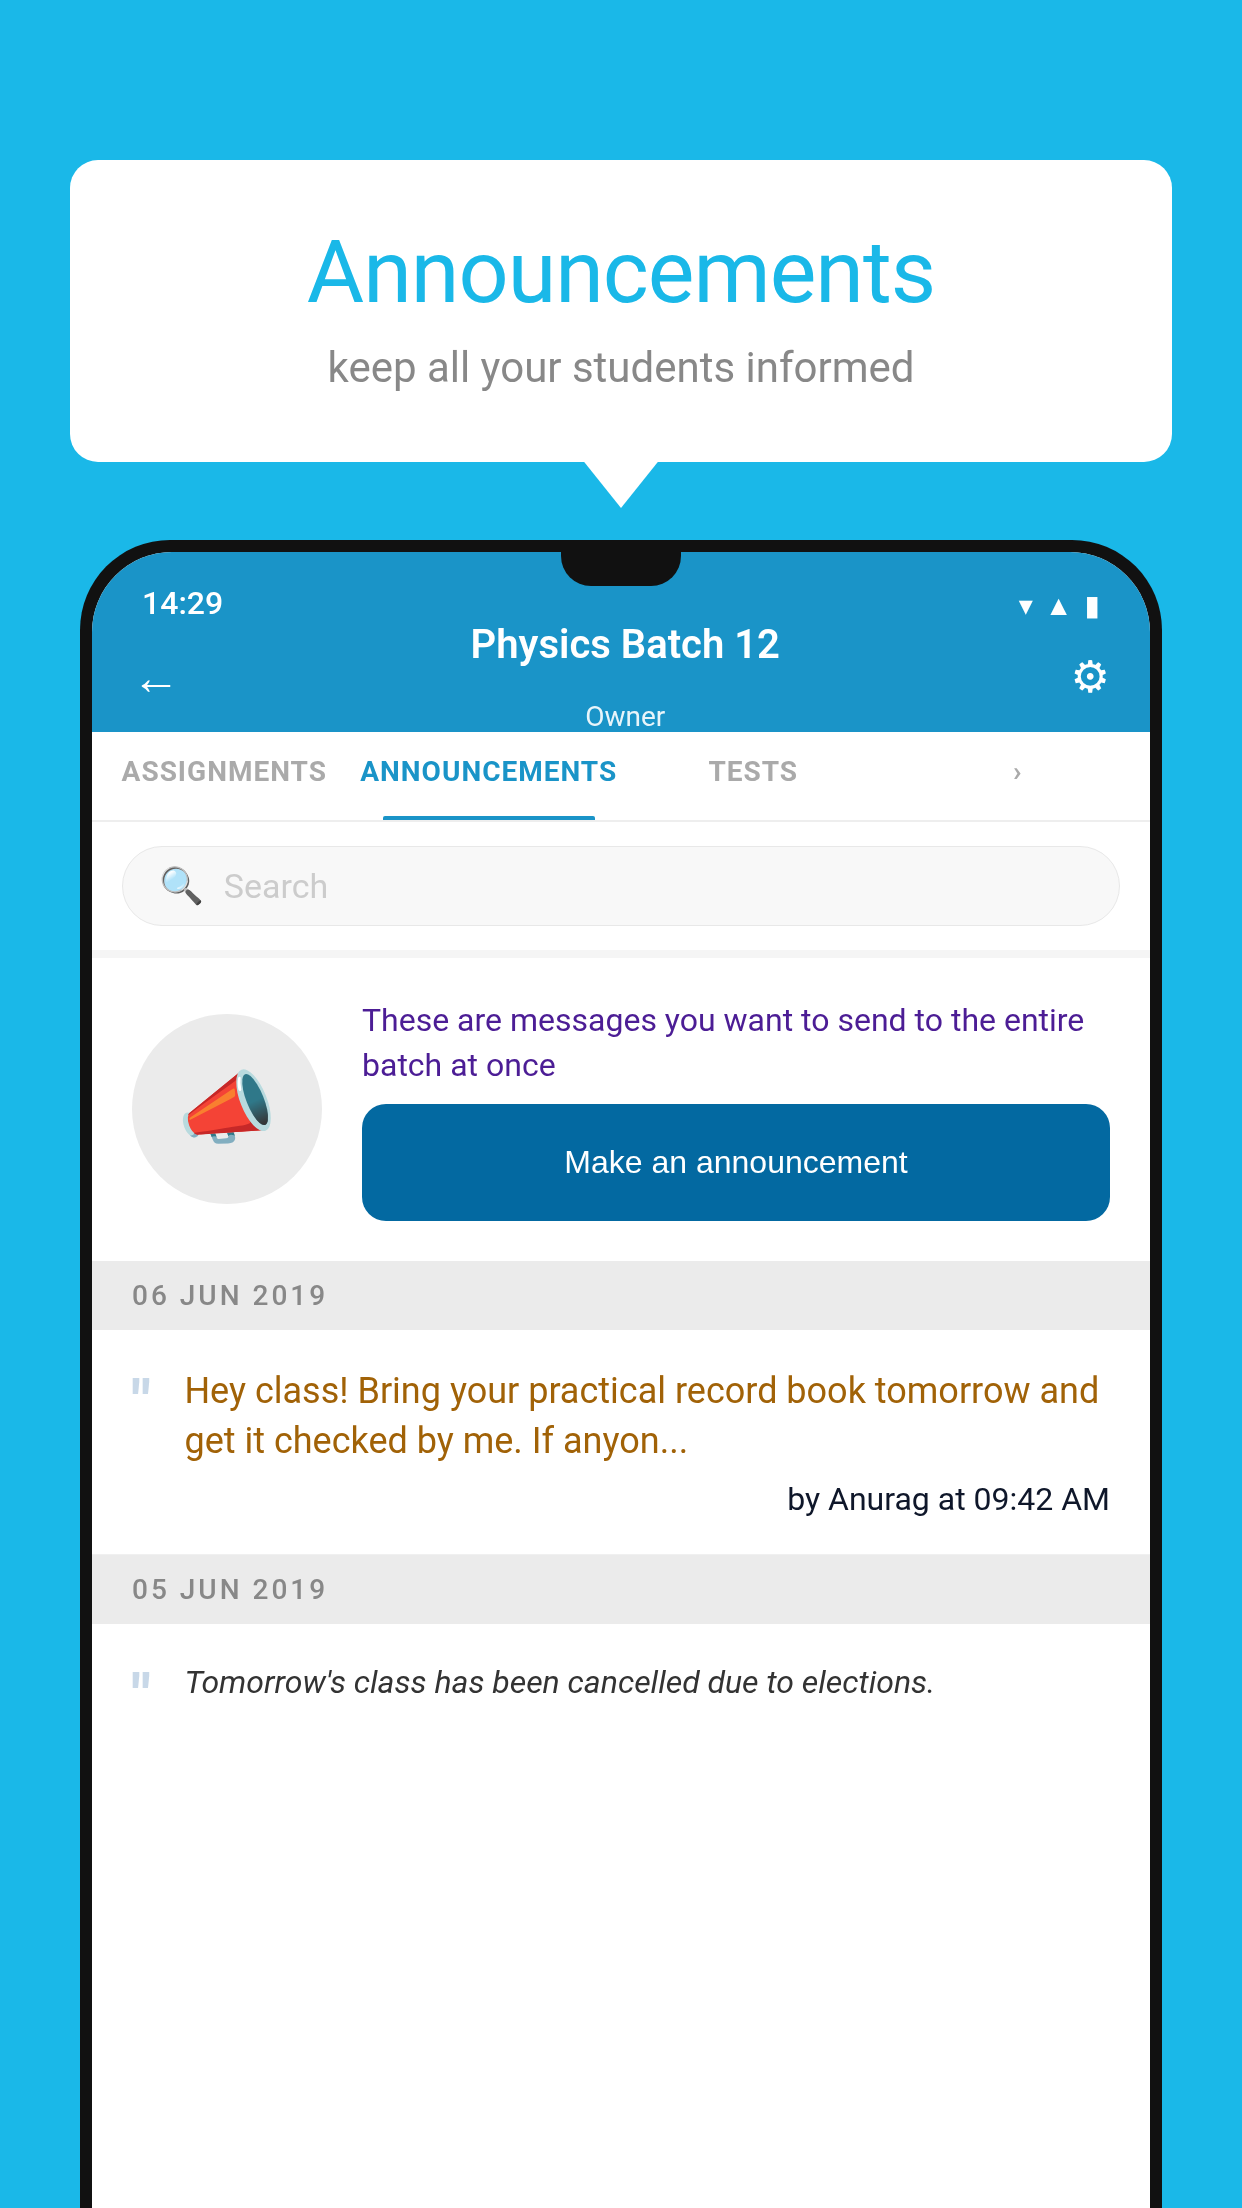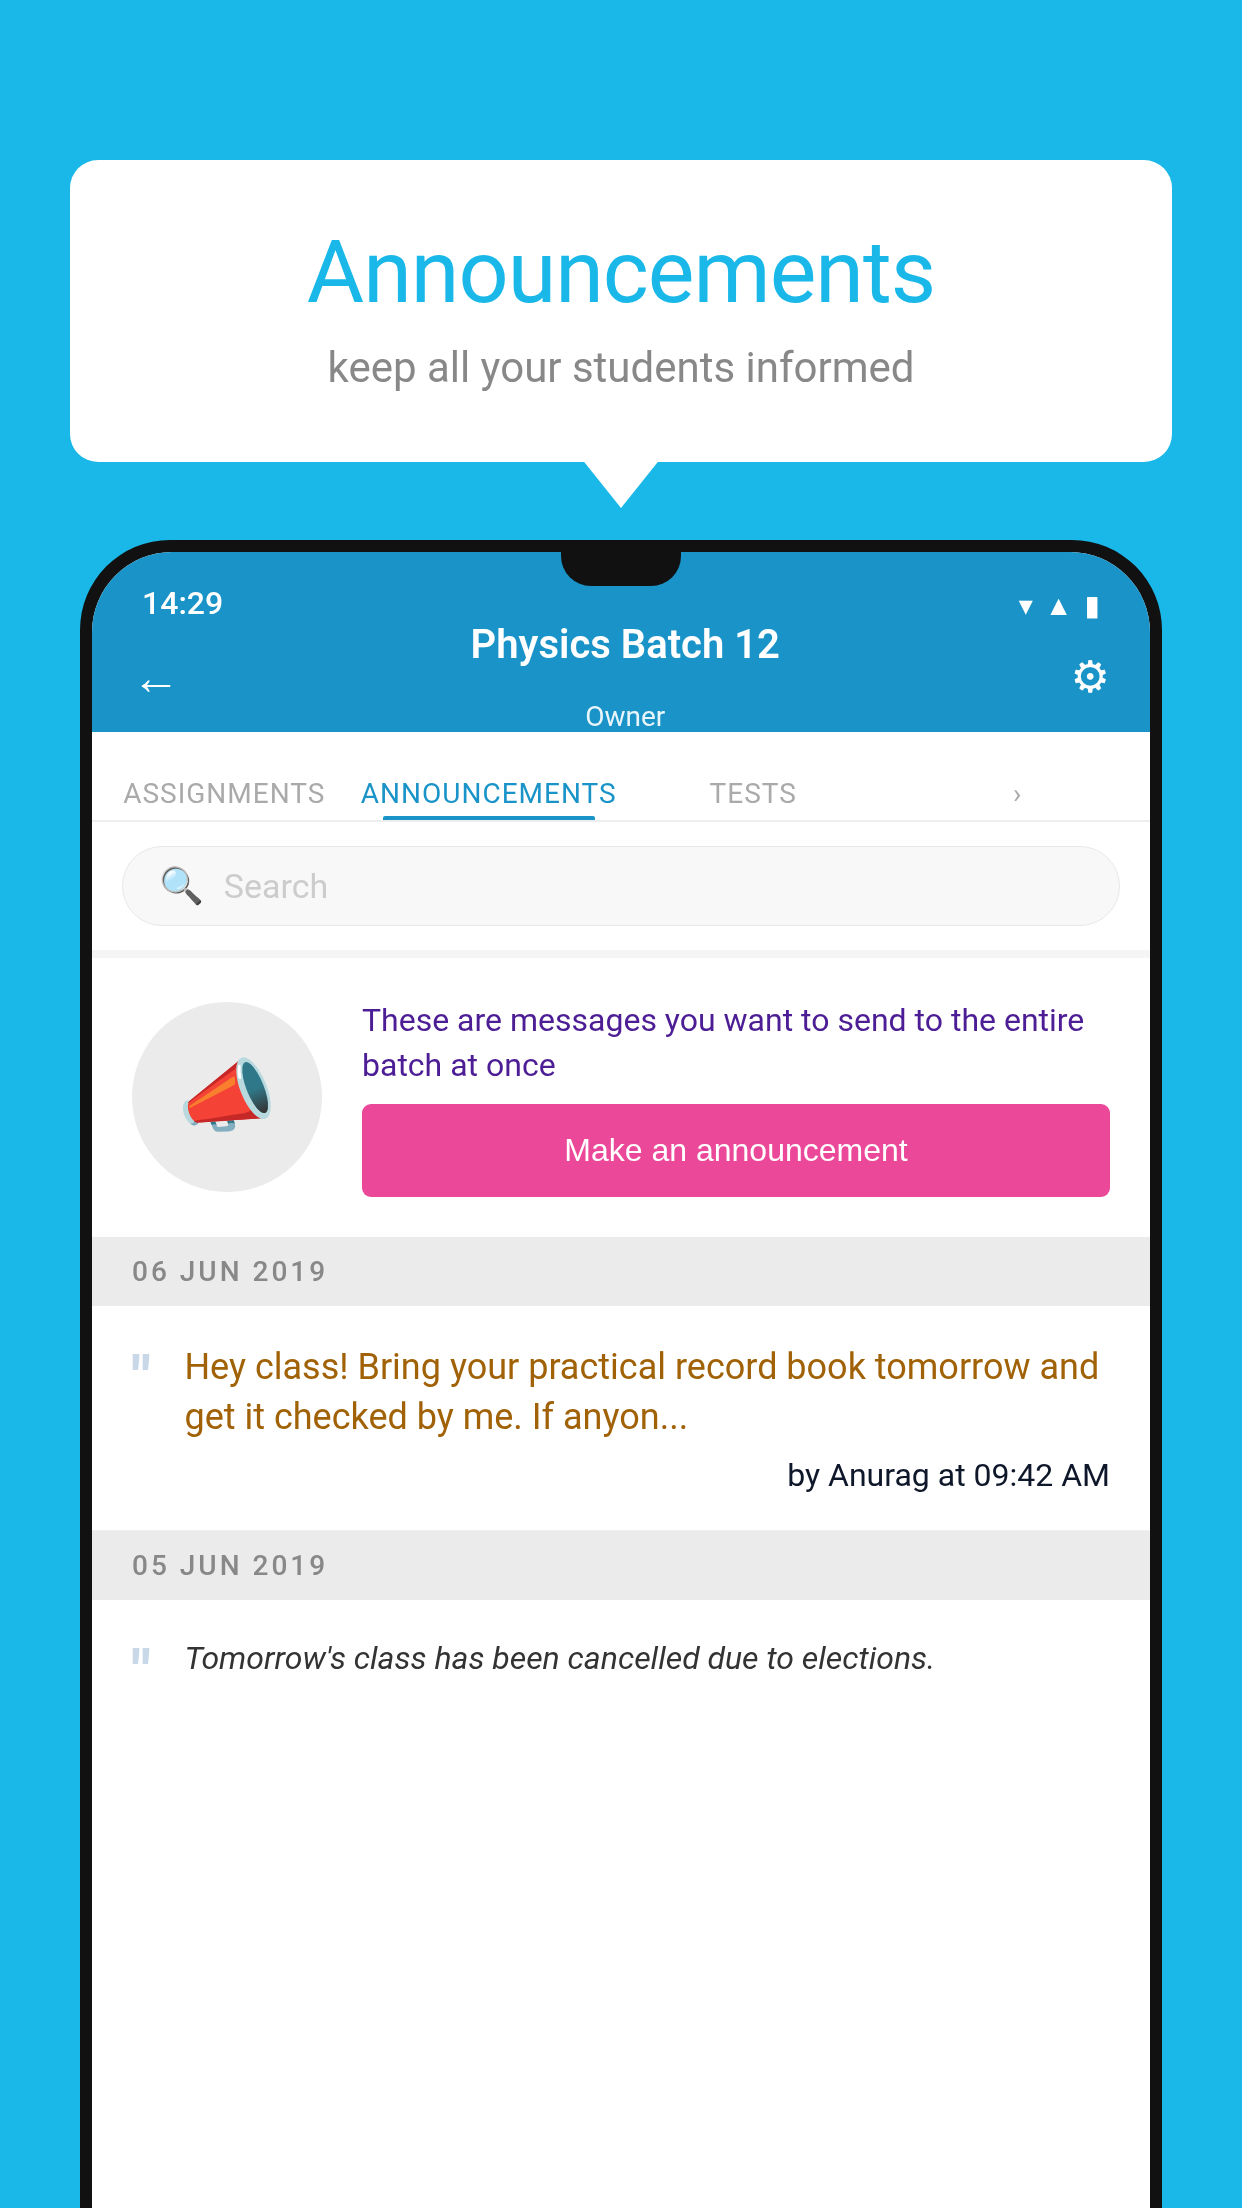--- a/index.html
+++ b/index.html
@@ -168,23 +168,23 @@
       background: white;
       display: flex;
       border-bottom: 2px solid #eee;
       height: 90px;
       align-items: flex-end;
     }
 
     .tab-item {
       flex: 1;
       text-align: center;
-      padding-bottom: 10px;
+      padding-bottom: 32px;
       font-size: 28px;
-      font-weight: 400;
+      font-weight: 700;
       color: #aaa;
       letter-spacing: 1px;
       cursor: pointer;
       position: relative;
     }
 
     .tab-item.active {
       color: #1a94c8;
     }
 
@@ -262,25 +262,25 @@
     }
 
     .promo-description {
       color: #4c1d95;
       font-size: 32px;
       line-height: 1.4;
       margin-bottom: 16px;
     }
 
     .make-announcement-btn {
-      background: #ec4899;
+      background: #0369a1;
       color: white;
       border: none;
-      border-radius: 9px;
-      padding: 28px 40px;
+      border-radius: 24px;
+      padding: 40px 40px;
       font-size: 32px;
       font-weight: 500;
       cursor: pointer;
       width: 100%;
     }
 
     
     .date-separator {
       background: #ebebeb;
       padding: 18px 40px;

